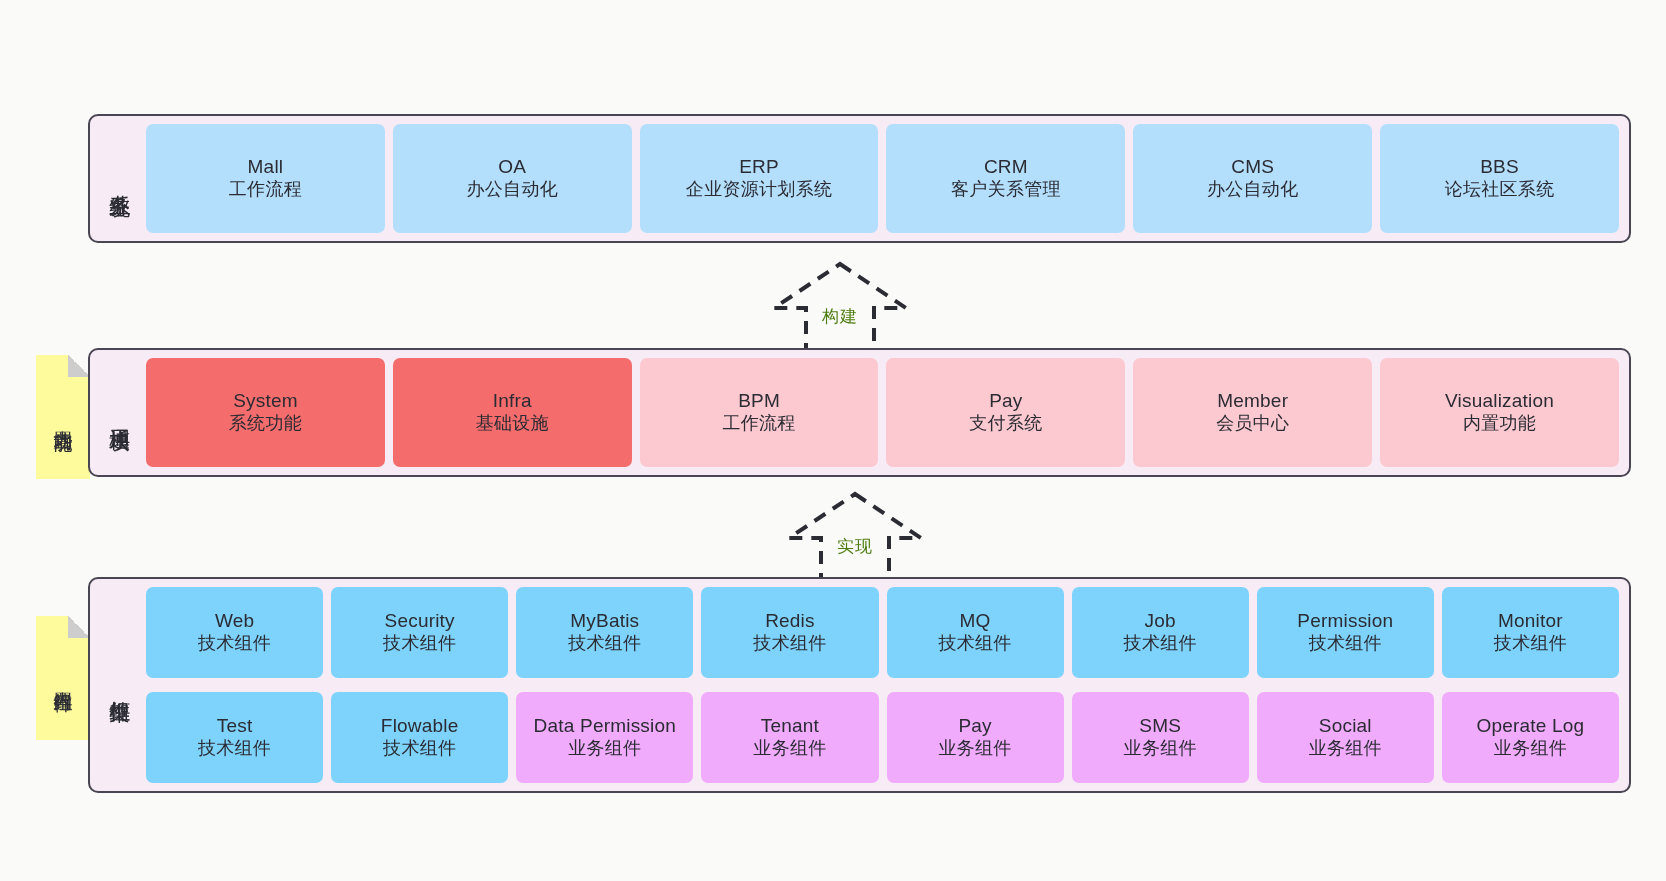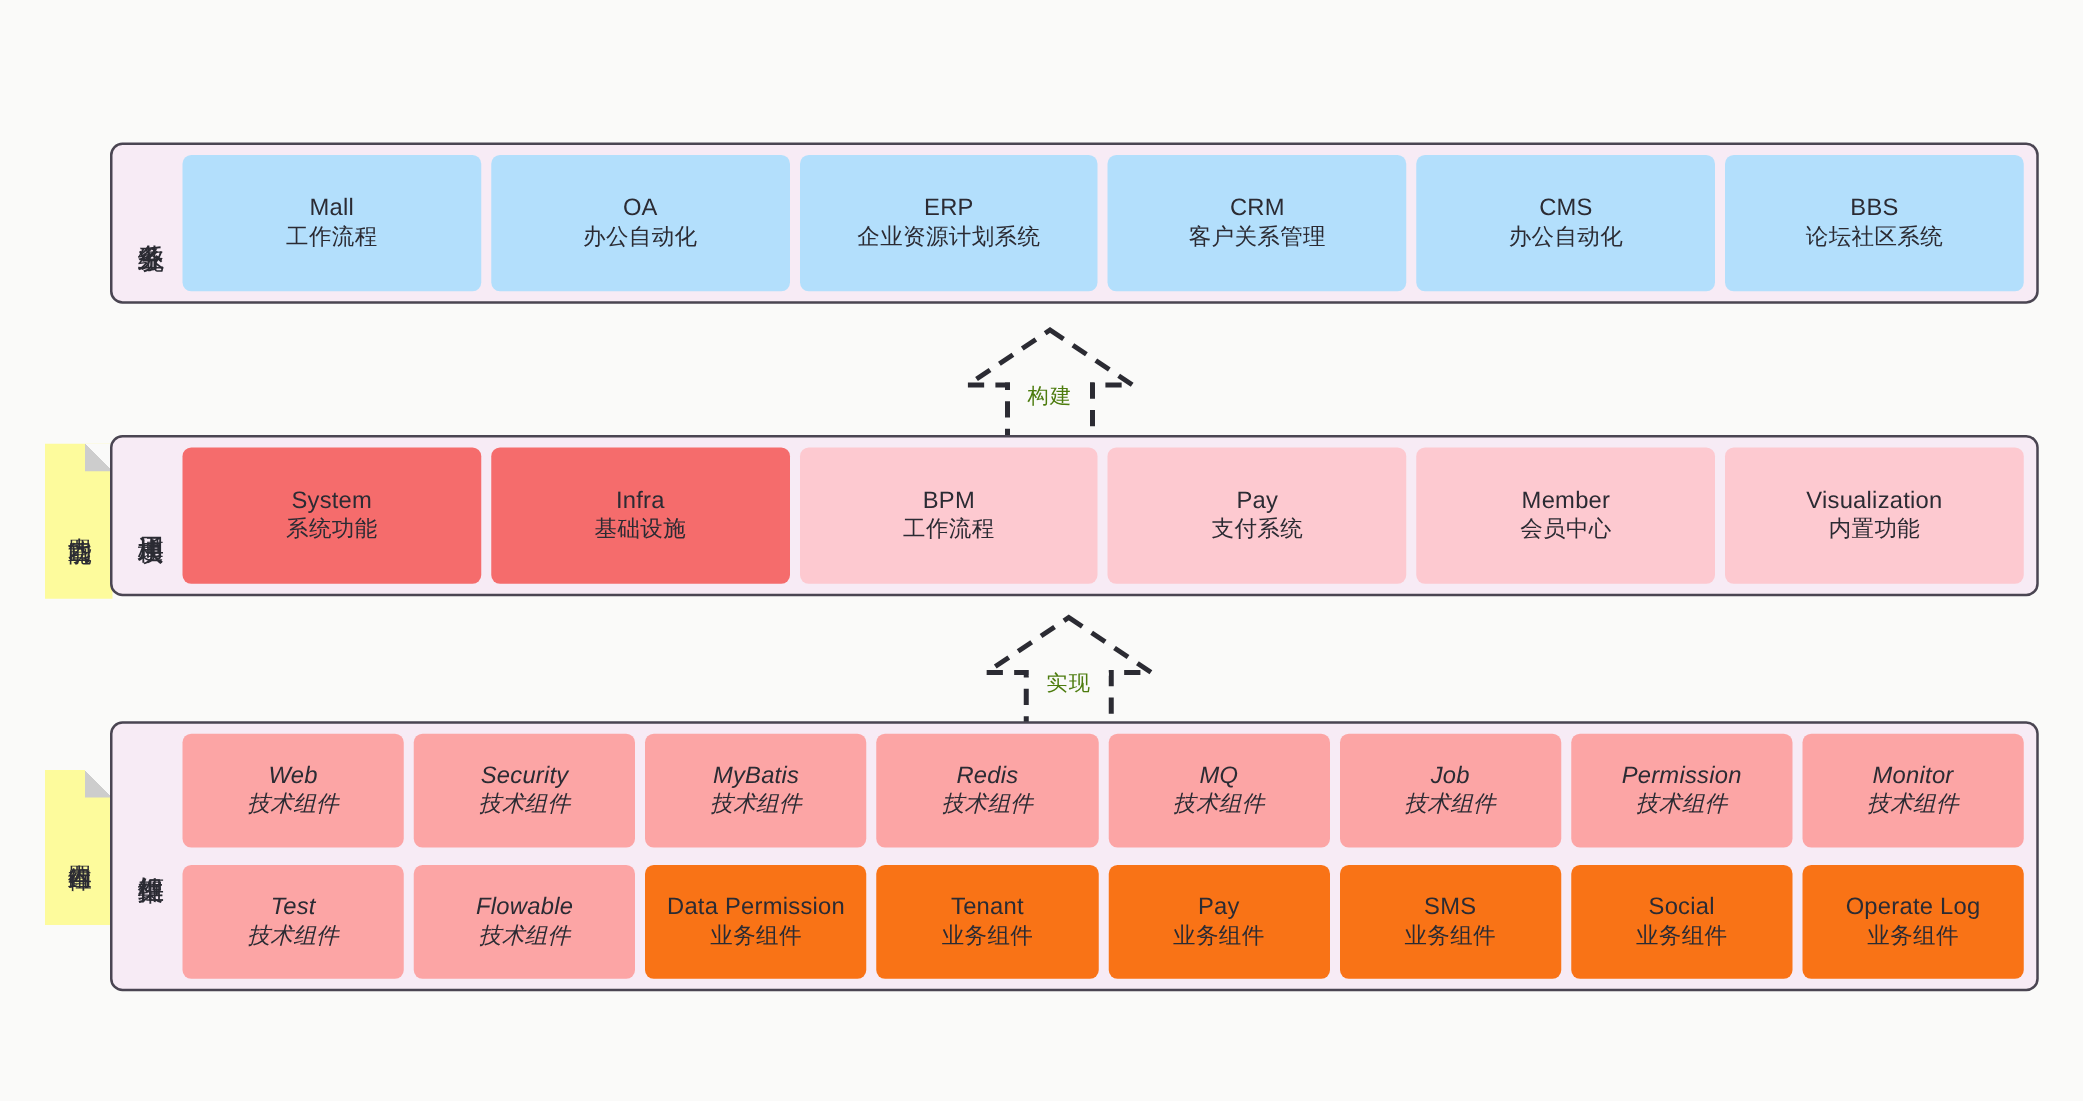--- a/index.html
+++ b/index.html
@@ -83,22 +83,22 @@
     letter-spacing: 0.2px;
   }
   .card .t2 {
     font-size: 18px;
     letter-spacing: 0.3px;
   }
 
   .c-blue        { background: #b3dffc; }
   .c-red         { background: #f56c6c; text-align: right; }
   .c-pink        { background: #fdc9d0; }
-  .c-green       { background: #fca5a5; font-style: italic; }
-  .c-lightgreen  { background: #f97316; text-align: center; }
+  .c-green       { background: #7dd3fc; }
+  .c-lightgreen  { background: #f0abfc; text-align: center; }
 
   
   .sticky {
     position: absolute;
     background: #fdfb9c;
     display: flex;
     align-items: center;
     justify-content: center;
     font-size: 19px;
     line-height: 1.15;

